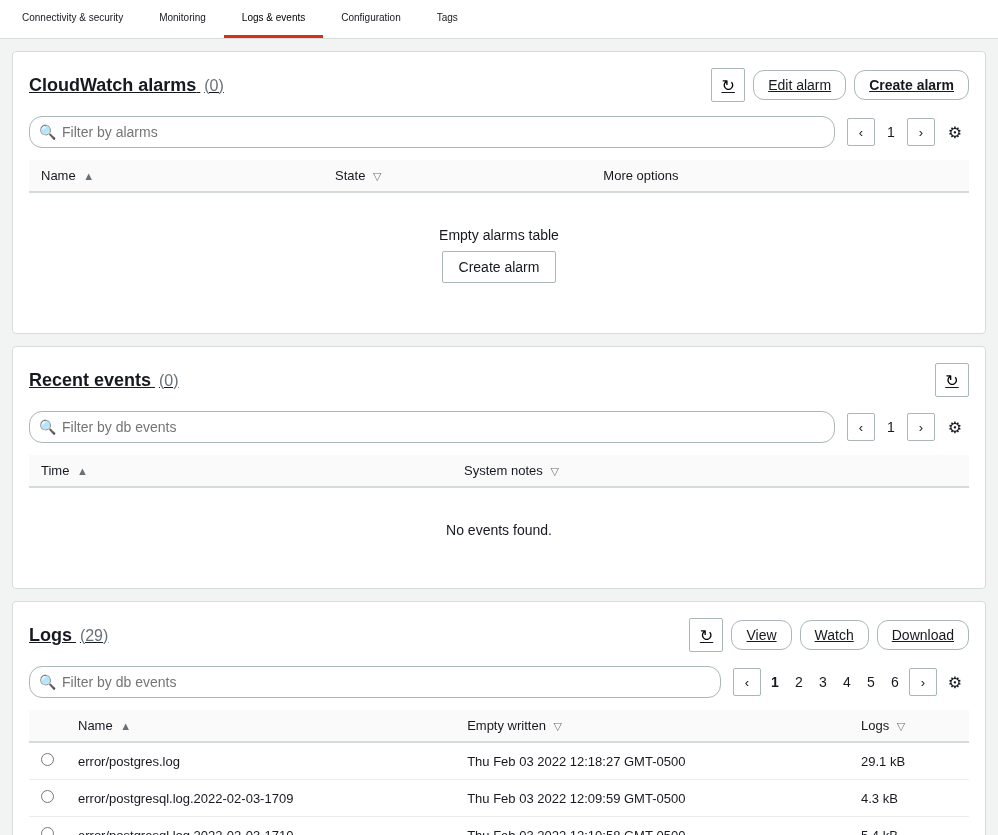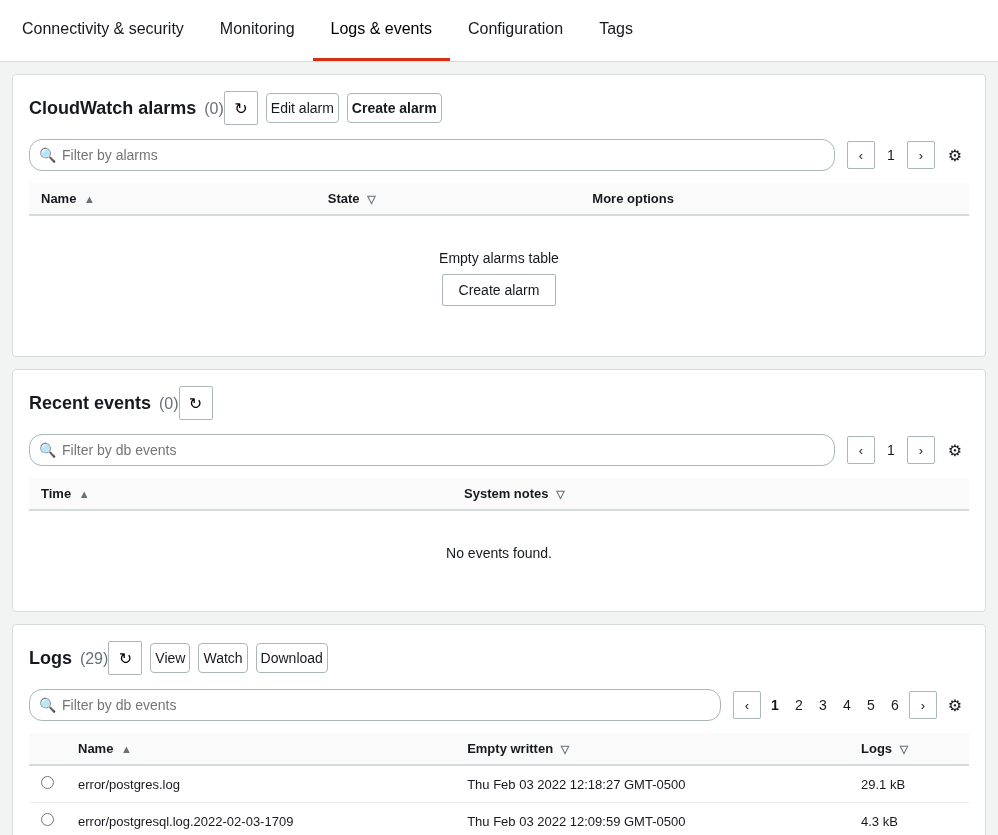--- a/index.html
+++ b/index.html
@@ -6,24 +6,24 @@
     body { font-family: -apple-system, BlinkMacSystemFont, 'Segoe UI', Arial, sans-serif; font-size: 14px; background: #f2f3f3; color: #16191f; }
 
     
     .tabs-bar {
       display: flex;
       background: #fff;
       border-bottom: 1px solid #d5dbdb;
       padding: 0 4px;
     }
     .tab {
-      padding: 20px 18px;
+      padding: 12px 18px;
       cursor: pointer;
       border-bottom: 3px solid transparent;
-      font-size: 16px;
+      font-size: 10px;
       color: #16191f;
       white-space: nowrap;
       user-select: none;
     }
     .tab.active {
       color: #000000;
       border-bottom: 3px solid #d13212;
       font-weight: 500;
     }
 
@@ -33,43 +33,45 @@
       border: 1px solid #d5dbdb;
       margin: 12px;
       border-radius: 4px;
       padding: 16px;
     }
 
     
     .section-header {
       display: flex;
       align-items: center;
+      justify-content: space-between;
       margin-bottom: 14px;
+      text-decoration: underline;
     }
     .section-title {
       font-size: 18px;
       font-weight: 700;
       color: #16191f;
     }
     .section-count {
       font-size: 16px;
       font-weight: 400;
       color: #687078;
       margin-left: 4px;
     }
     .section-actions {
       display: flex;
       align-items: center;
       gap: 8px;
     }
 
     
     .btn {
-      padding: 6px 4px;
-      border-radius: 4px;
+      padding: 6px 14px;
+      border-radius: 11px;
       border: 1px solid #aab7b8;
       background: #fff;
       cursor: pointer;
       font-size: 14px;
       color: #16191f;
       white-space: nowrap;
     }
     .btn-icon {
       width: 34px;
       height: 34px;
@@ -151,21 +153,21 @@
     }
 
     
     .data-table {
       width: 100%;
       border-collapse: collapse;
     }
     .data-table th {
       text-align: left;
       padding: 8px 12px;
-      font-weight: 700;
+      font-weight: 400;
       font-size: 13px;
       color: #16191f;
       border-bottom: 2px solid #d5dbdb;
       background: #fafafa;
     }
     .data-table td {
       padding: 10px 12px;
       font-size: 13px;
       border-bottom: 1px solid #eaeded;
       color: #16191f;

